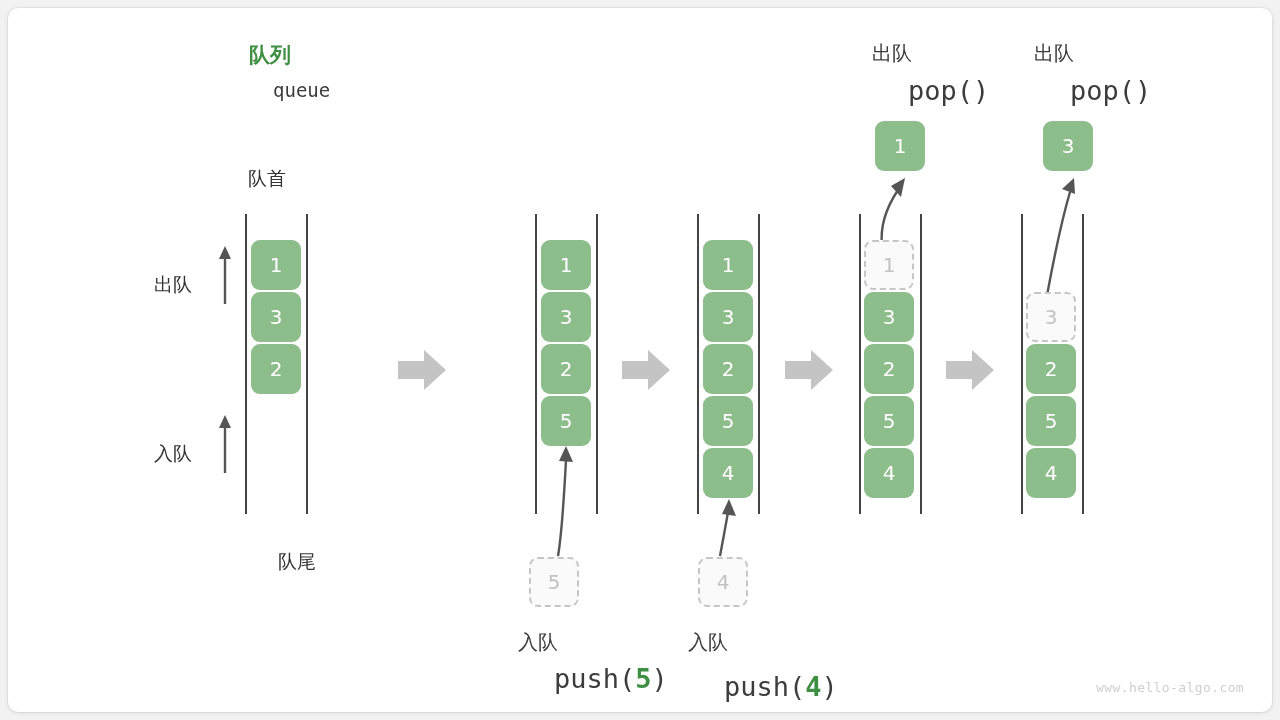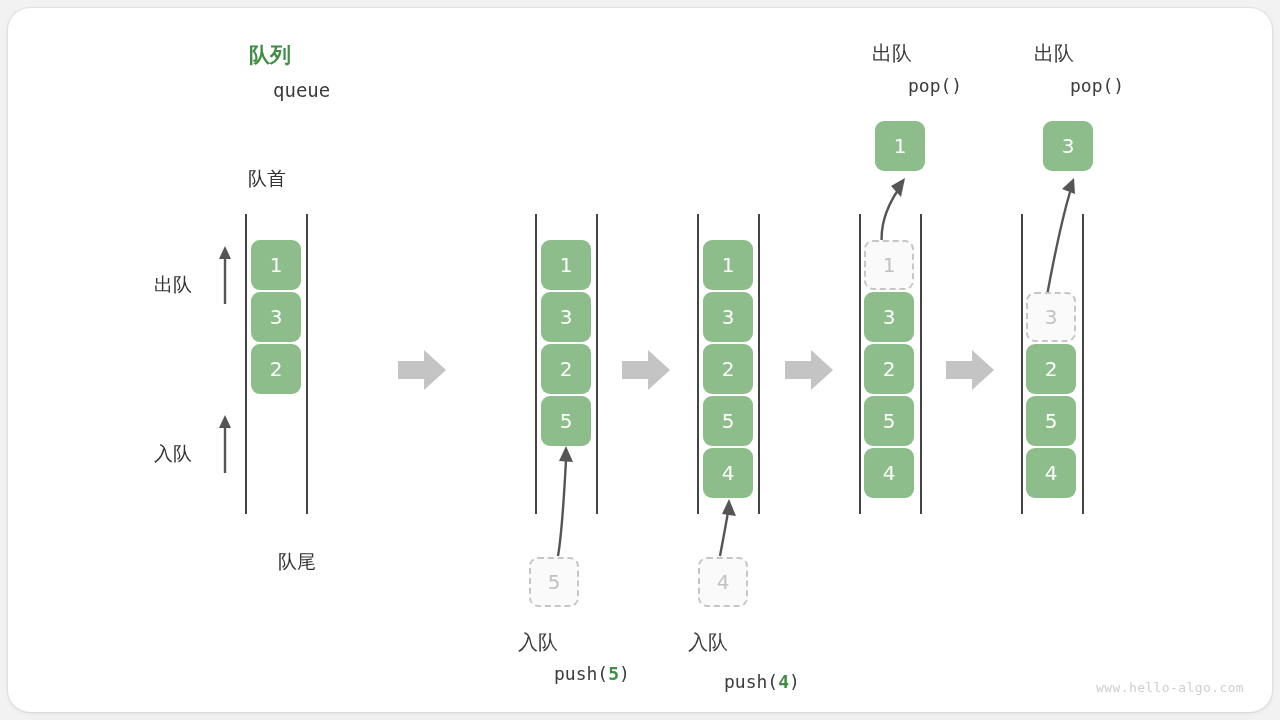--- a/index.html
+++ b/index.html
@@ -6,34 +6,34 @@
   body{
     width:1280px;height:720px;
     background:#f2f2f2;
     font-family:"DejaVu Sans","Liberation Sans",sans-serif;
     overflow:hidden;
   }
   #card{
     position:absolute;left:8px;top:8px;
     width:1264px;height:704px;
     background:#ffffff;
-    border-radius:22px;
+    border-radius:10px;
     box-shadow:0 1px 4px rgba(0,0,0,.10),0 0 0 1px rgba(0,0,0,.04);
   }
   .stage{position:absolute;}
 
   
   .t{position:absolute;white-space:nowrap;color:#3c3c3c;}
   .cn{font-family:"DejaVu Sans","Liberation Sans",sans-serif;font-weight:700;}
   .mono{font-family:"DejaVu Sans Mono","Liberation Mono",monospace;margin-left:36px;}
   .title-cn{font-size:21px;font-weight:700;color:#3f8f43;}
   .title-en{font-size:19px;color:#3c3c3c;}
   .lbl{font-size:19px;font-weight:400;color:#333;}
   .cap-cn{font-size:20px;font-weight:400;color:#3c3c3c;}
-  .cap-mono{font-size:18px;color:#3c3c3c;}
+  .cap-mono{font-size:27px;color:#3c3c3c;}
   .num-green{color:#3f8f43;font-weight:700;}
   .watermark{font-size:13px;color:#cfcfcf;letter-spacing:.4px;}
 
   
   .rail{position:absolute;width:2px;background:#444;}
 
   
   .cell{
     position:absolute;
     width:50px;height:50px;

